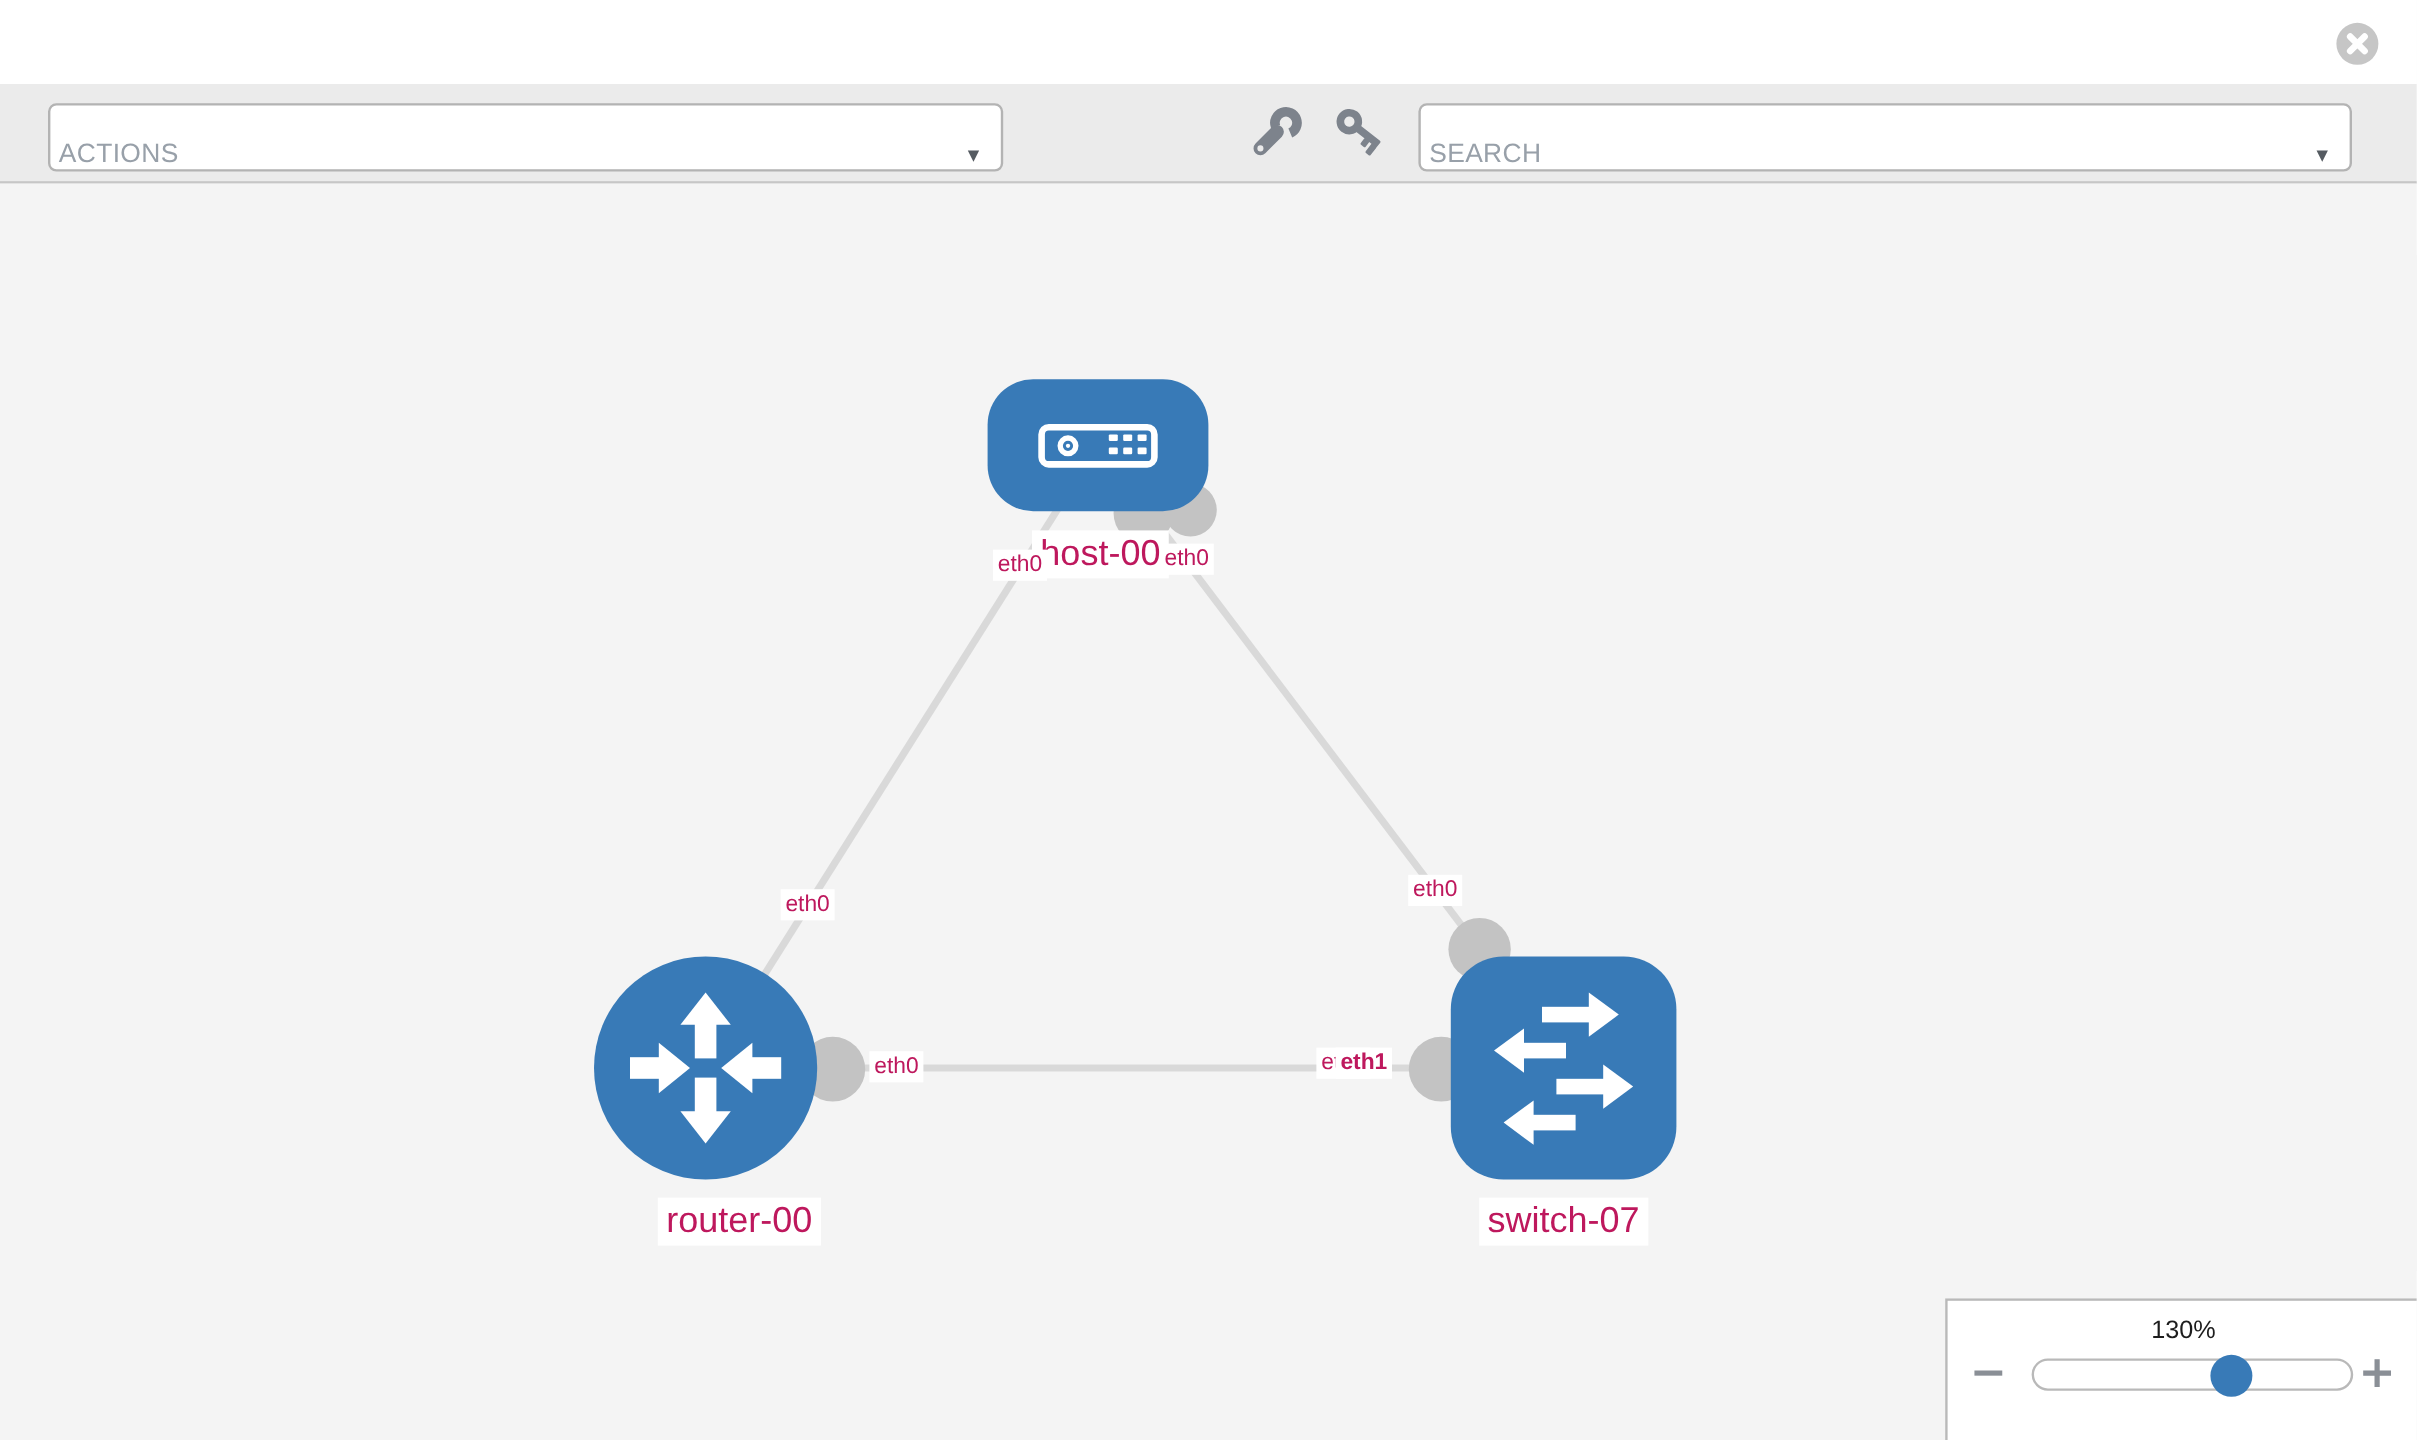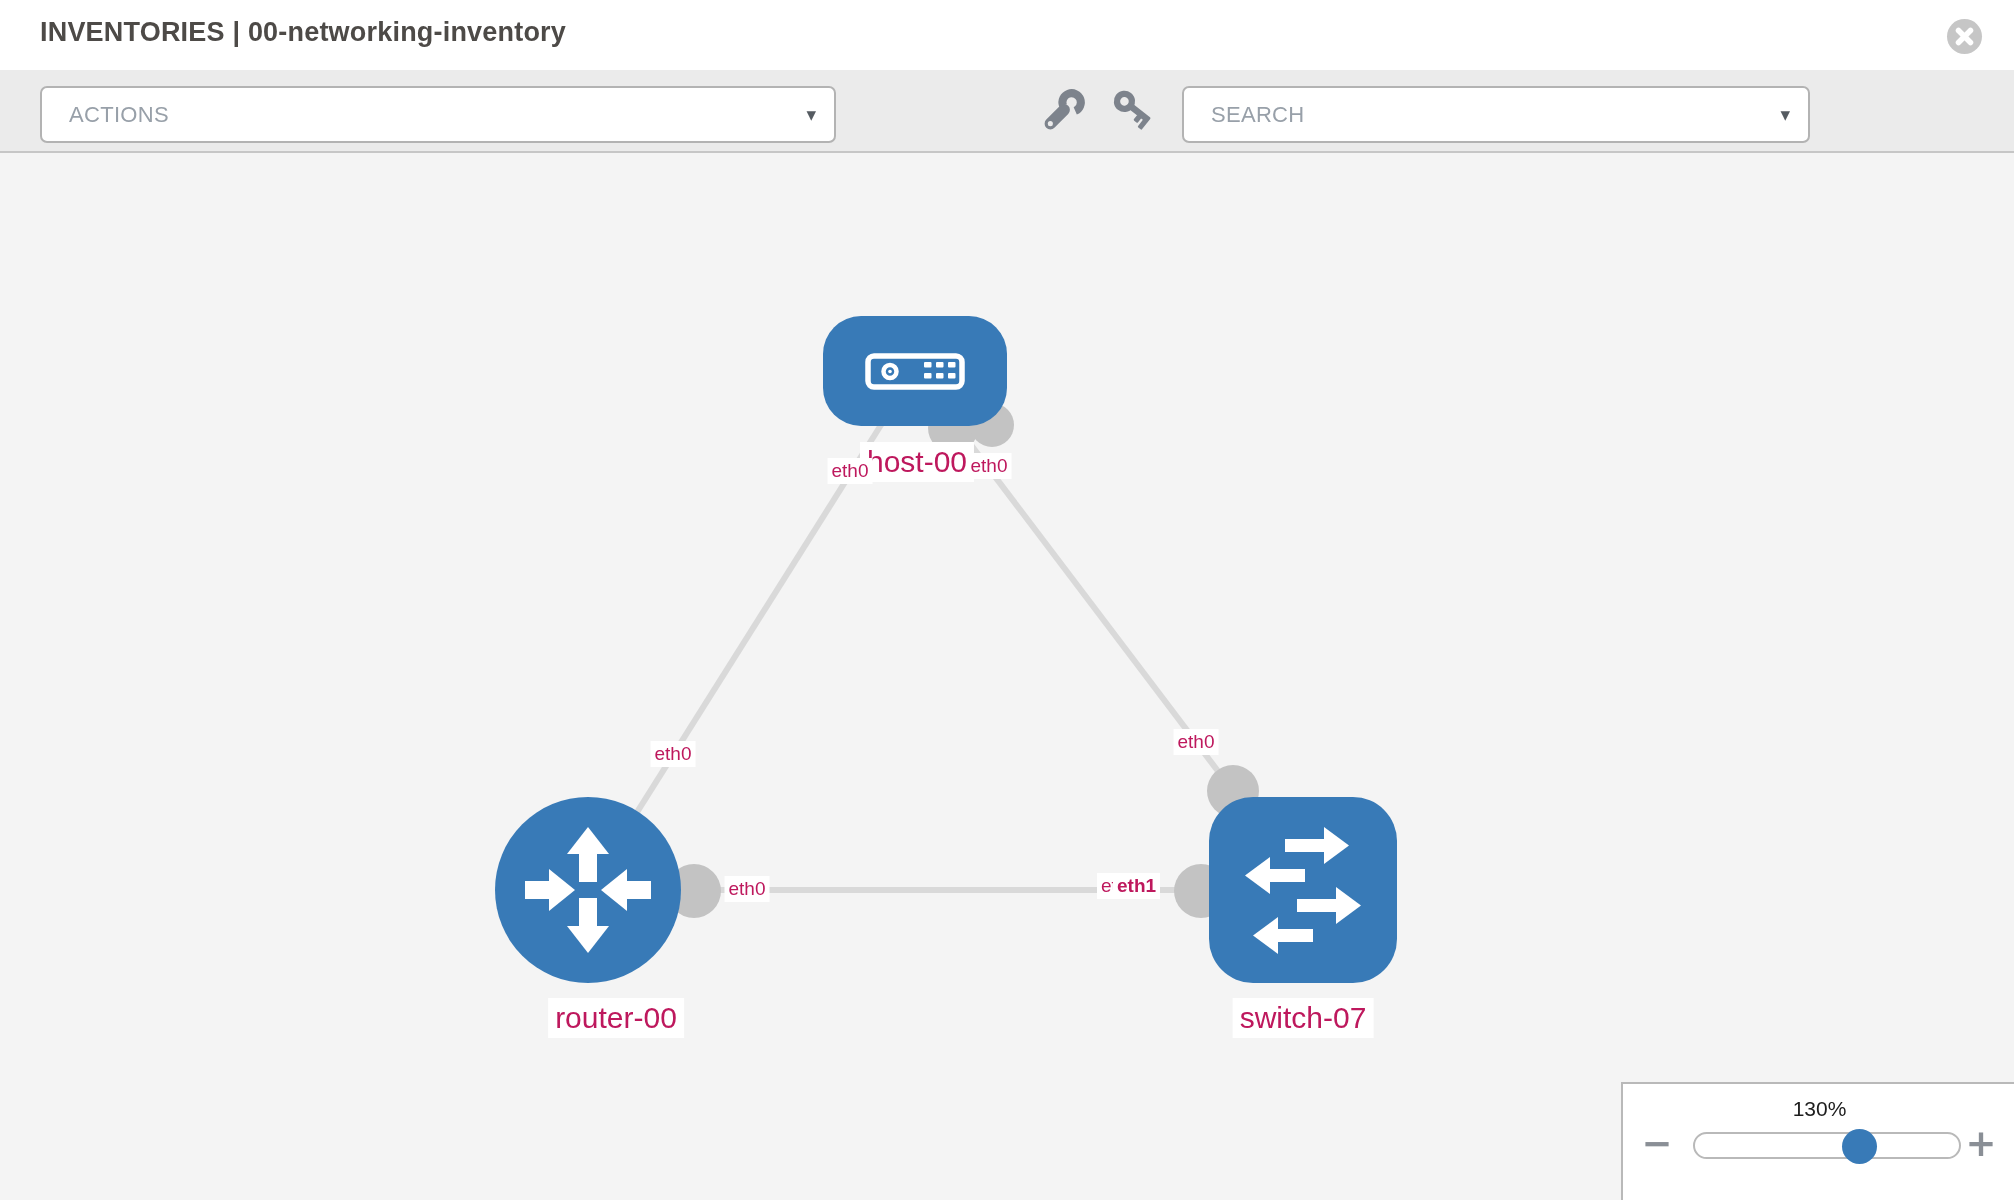--- a/index.html
+++ b/index.html
@@ -9,26 +9,26 @@
   
   .titlebar { position:absolute; left:0; top:0; width:2014px; height:70px; background:#ffffff; }
   .titlebar h1 { position:absolute; left:40px; top:17px; font-size:27px; font-weight:bold; color:#4d4a47; letter-spacing:0.2px; }
   .close-btn { position:absolute; right:32px; top:19px; width:35px; height:35px; border-radius:50%;
                background:#c6c6c6; border:none; cursor:pointer; display:flex; align-items:center; justify-content:center; }
 
   
   .toolbar { position:absolute; left:0; top:70px; width:2014px; height:83px; background:#ebebeb;
              border-bottom:2px solid #c6c6c6; }
   .select-box { position:absolute; top:16px; height:57px; background:#ffffff; border:2px solid #b3b3b3;
-                border-radius:7px; display:flex; align-items:center; justify-content:space-between;
-                padding:0 18px 0 27px; cursor:pointer; }
+                border-radius:7px; display:flex; align-items:flex-end; justify-content:space-between;
+                padding:0 18px 0 7px; cursor:pointer; }
   .select-box .sel-label { font-size:22px; color:#98a0a9; letter-spacing:0.3px; }
   .select-box .caret { font-size:19px; color:#555b61; }
   .actions-box { left:40px;  width:796px; }
-  .search-box  { left:1182px; width:628px; }
+  .search-box  { left:1182px; width:778px; }
   .tool-icons { position:absolute; left:1040px; top:14px; width:140px; height:54px; display:flex; gap:24px; align-items:center; }
   .tool-btn { width:46px; height:46px; background:transparent; border:none; cursor:pointer; padding:0; }
 
   
   .canvas { position:absolute; left:0; top:153px; width:2014px; height:1047px; background:#f4f4f4; overflow:hidden; }
   .topo-svg { position:absolute; left:0; top:0; }
 
   .chip { position:absolute; background:#ffffff; color:#be185d; white-space:nowrap; }
   .node-chip { font-size:30px; padding:3px 7px; transform:translateX(-50%); }
   .if-chip   { font-size:19px; padding:2px 4px; transform:translateX(-50%); }
@@ -44,21 +44,20 @@
   .zoom-minus { left:12px; }
   .zoom-plus  { left:336px; }
   .zoom-track { position:absolute; left:70px; top:48px; width:268px; height:27px;
                 background:#ffffff; border:2px solid #b9b9b9; border-radius:14px; cursor:pointer; }
   .zoom-knob  { position:absolute; top:-5px; width:35px; height:35px; border-radius:50%; cursor:grab; }
 </style>
 </head>
 <body>
 
 <header class="titlebar">
-  <h1>INVENTORIES | 00-networking-inventory</h1>
   <button class="close-btn">
     <svg width="21" height="21" viewBox="0 0 21 21">
       <line x1="4.5" y1="4.5" x2="16.5" y2="16.5" stroke="#ffffff" stroke-width="5.5" stroke-linecap="round"></line>
       <line x1="16.5" y1="4.5" x2="4.5" y2="16.5" stroke="#ffffff" stroke-width="5.5" stroke-linecap="round"></line>
     </svg>
   </button>
 </header>
 
 <div class="toolbar">
 

